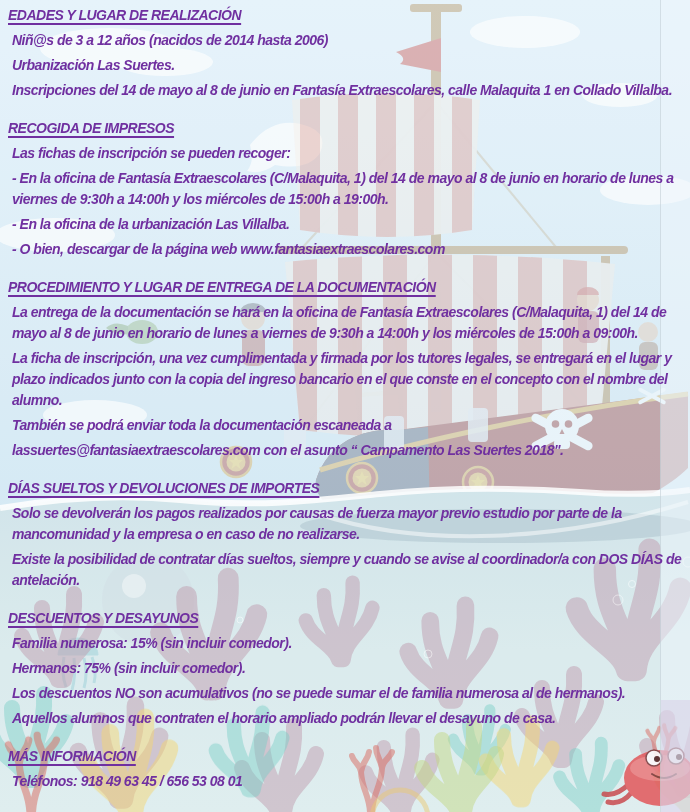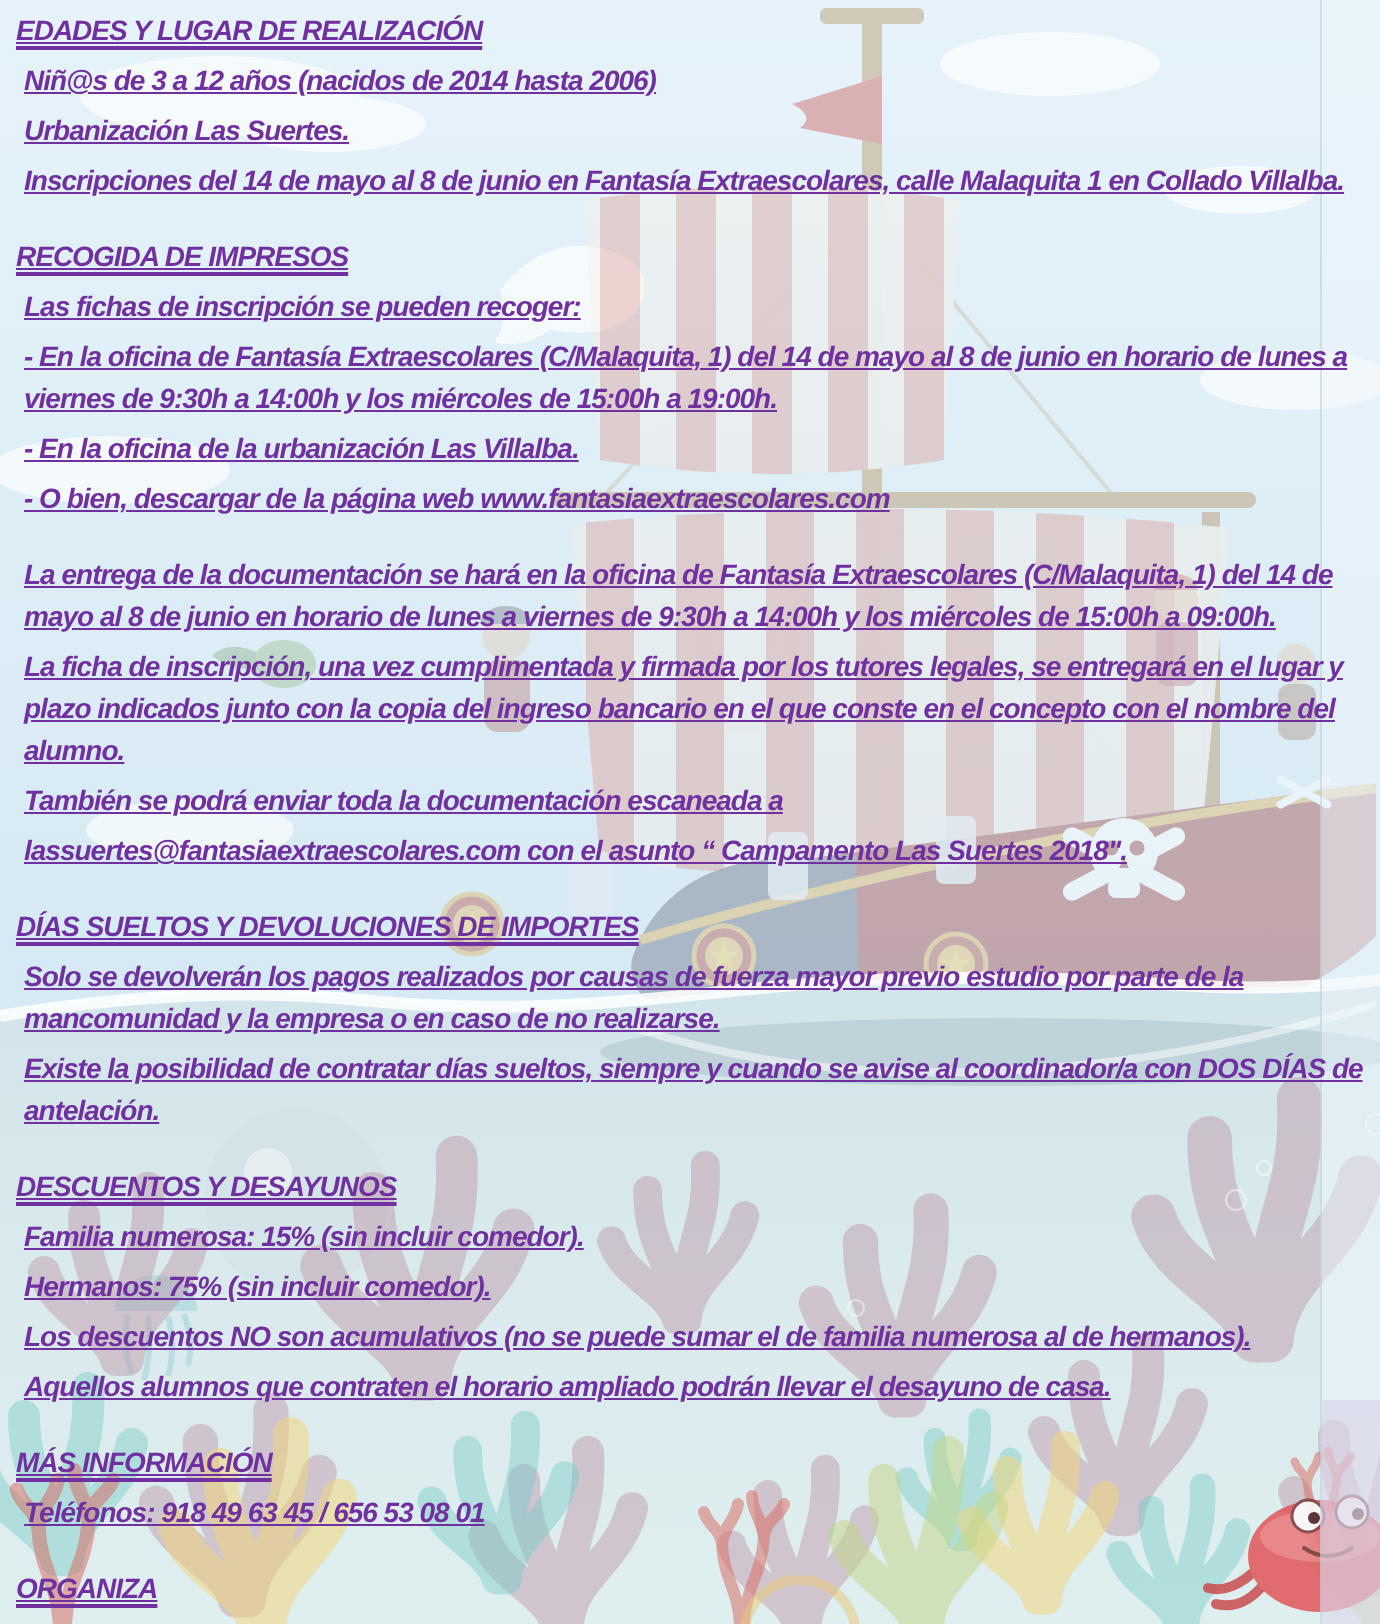--- a/index.html
+++ b/index.html
@@ -17,21 +17,20 @@
     position: absolute; left: 0; top: 0; z-index: 2;
     width: 690px; height: 812px;
     box-sizing: border-box;
     padding: 5px 2px 0 8px;
     color: #7030a0;
     font-weight: bold;
     font-style: italic;
     font-size: 14px;
     line-height: 21px;
     letter-spacing: -0.5px;
-    text-decoration: underline;
   }
   section { margin: 0 0 17px 0; }
   h2 {
     margin: 0; padding: 0;
     font-size: 14px; font-weight: bold; font-style: italic;
     text-decoration: underline;
     text-decoration-thickness: 1.6px;
     text-underline-offset: 3px;
   }
   p { margin: 4px; padding: 0; }
@@ -264,20 +263,21 @@
 
   <section>
     <h2>RECOGIDA DE IMPRESOS</h2>
     <p>Las fichas de inscripción se pueden recoger:</p>
     <p>- En la oficina de Fantasía Extraescolares (C/Malaquita, 1) del 14 de mayo al 8 de junio en horario de lunes a viernes de 9:30h a 14:00h y los miércoles de 15:00h a 19:00h.</p>
     <p>- En la oficina de la urbanización Las Villalba.</p>
     <p>- O bien, descargar de la página web www.fantasiaextraescolares.com</p>
   </section>
 
   <section>
+    <h2>PROCEDIMIENTO Y LUGAR DE ENTREGA DE LA DOCUMENTACIÓN</h2>
     <p>La entrega de la documentación se hará en la oficina de Fantasía Extraescolares (C/Malaquita, 1) del 14 de mayo al 8 de junio en horario de lunes a viernes de 9:30h a 14:00h y los miércoles de 15:00h a 09:00h.</p>
     <p>La ficha de inscripción, una vez cumplimentada y firmada por los tutores legales, se entregará en el lugar y plazo indicados junto con la copia del ingreso bancario en el que conste en el concepto con el nombre del alumno.</p>
     <p>También se podrá enviar toda la documentación escaneada a</p>
     <p>lassuertes@fantasiaextraescolares.com con el asunto “ Campamento Las Suertes 2018".</p>
   </section>
 
   <section>
     <h2>DÍAS SUELTOS Y DEVOLUCIONES DE IMPORTES</h2>
     <p>Solo se devolverán los pagos realizados por causas de fuerza mayor previo estudio por parte de la mancomunidad y la empresa o en caso de no realizarse.</p>
     <p>Existe la posibilidad de contratar días sueltos, siempre y cuando se avise al coordinador/a con DOS DÍAS de antelación.</p>

